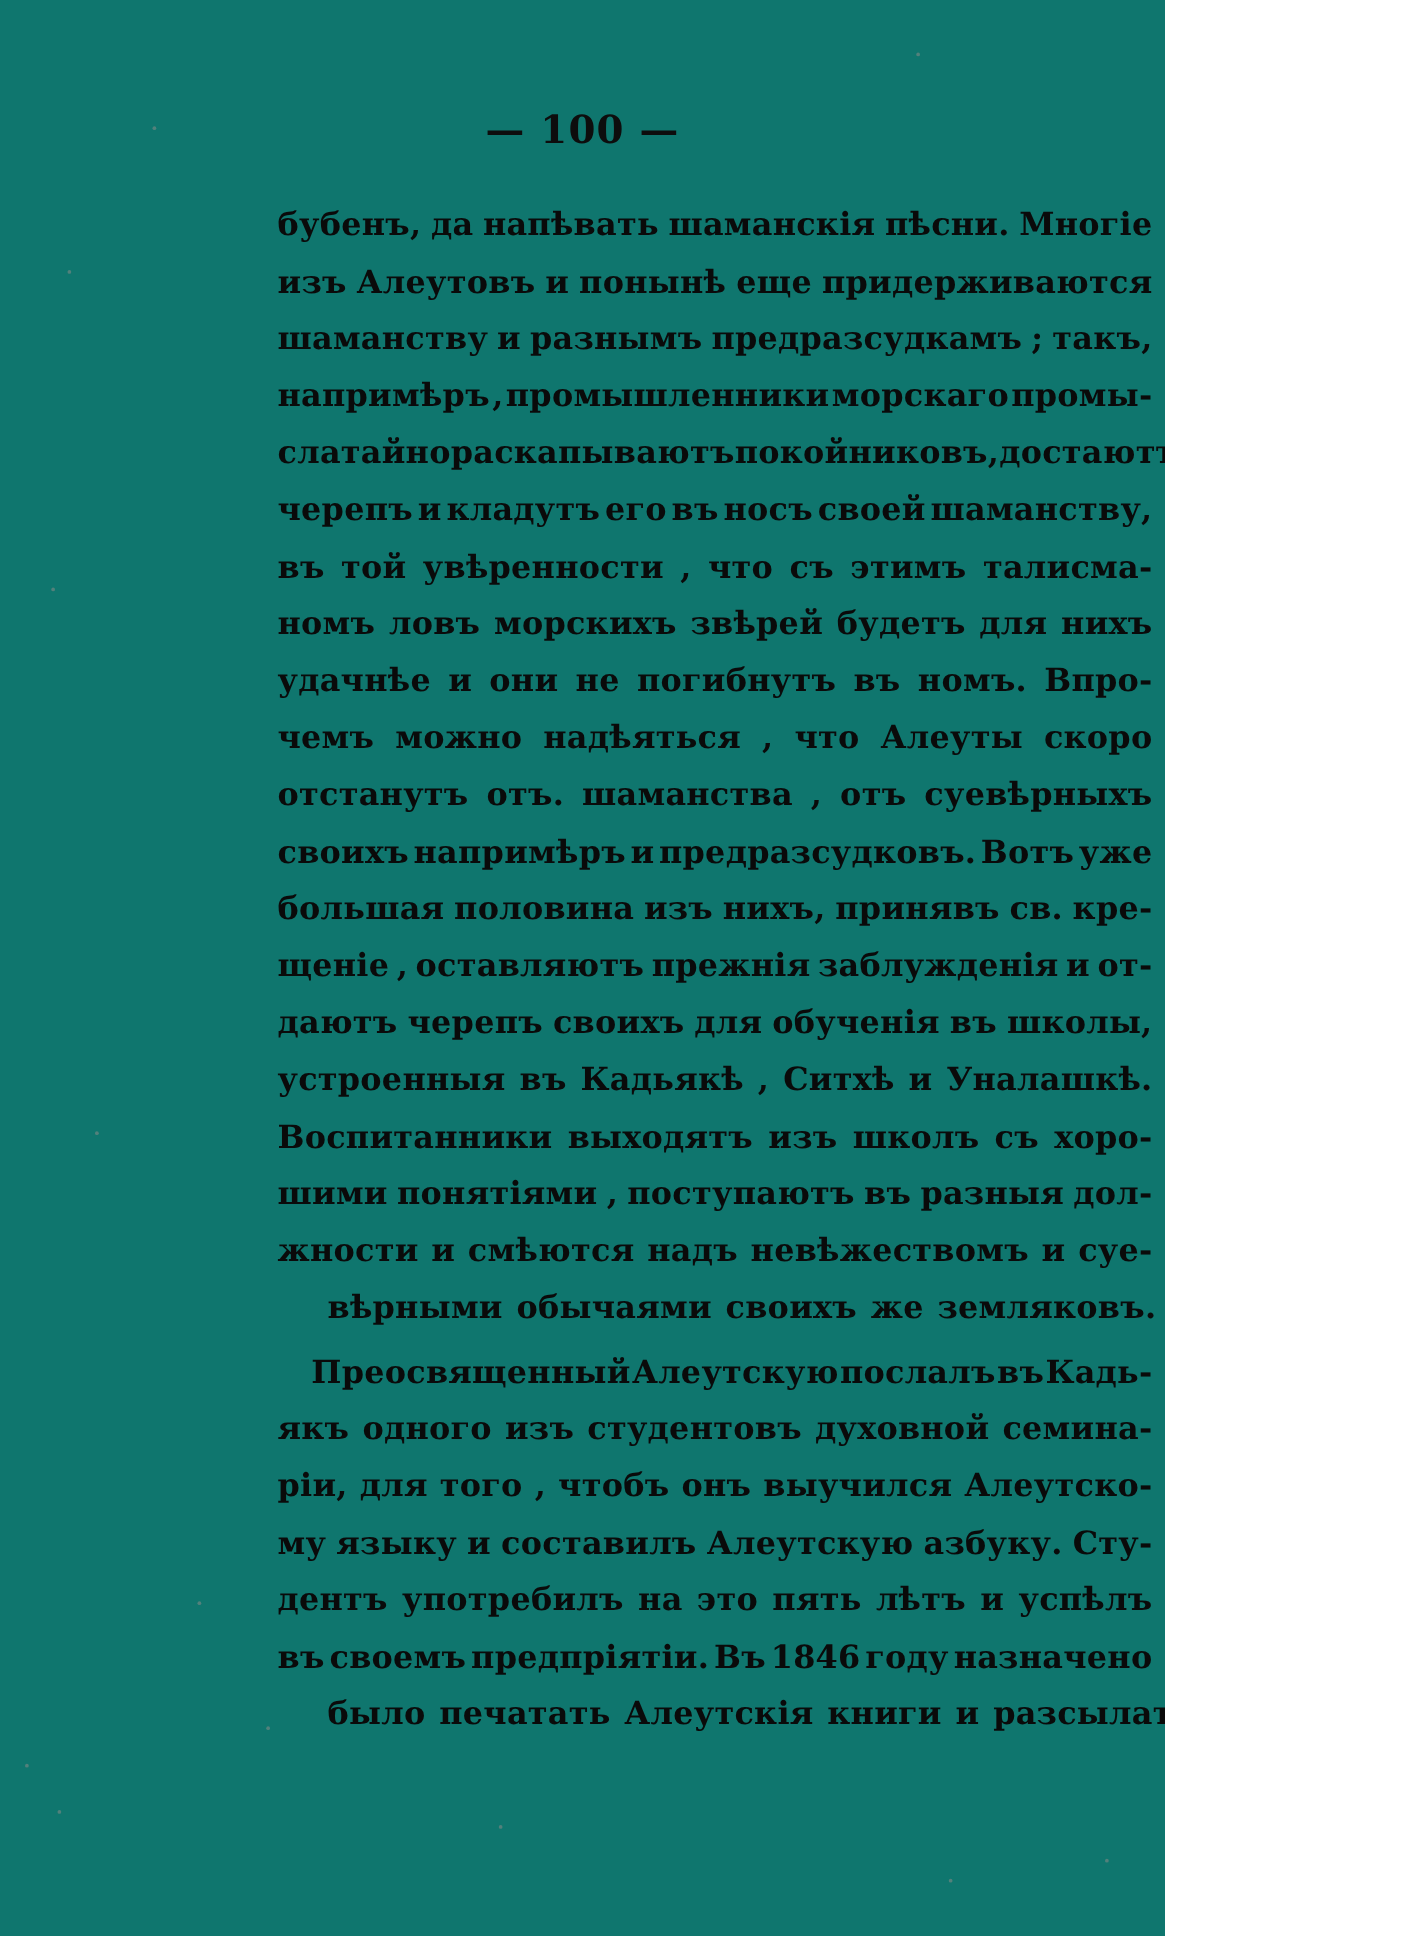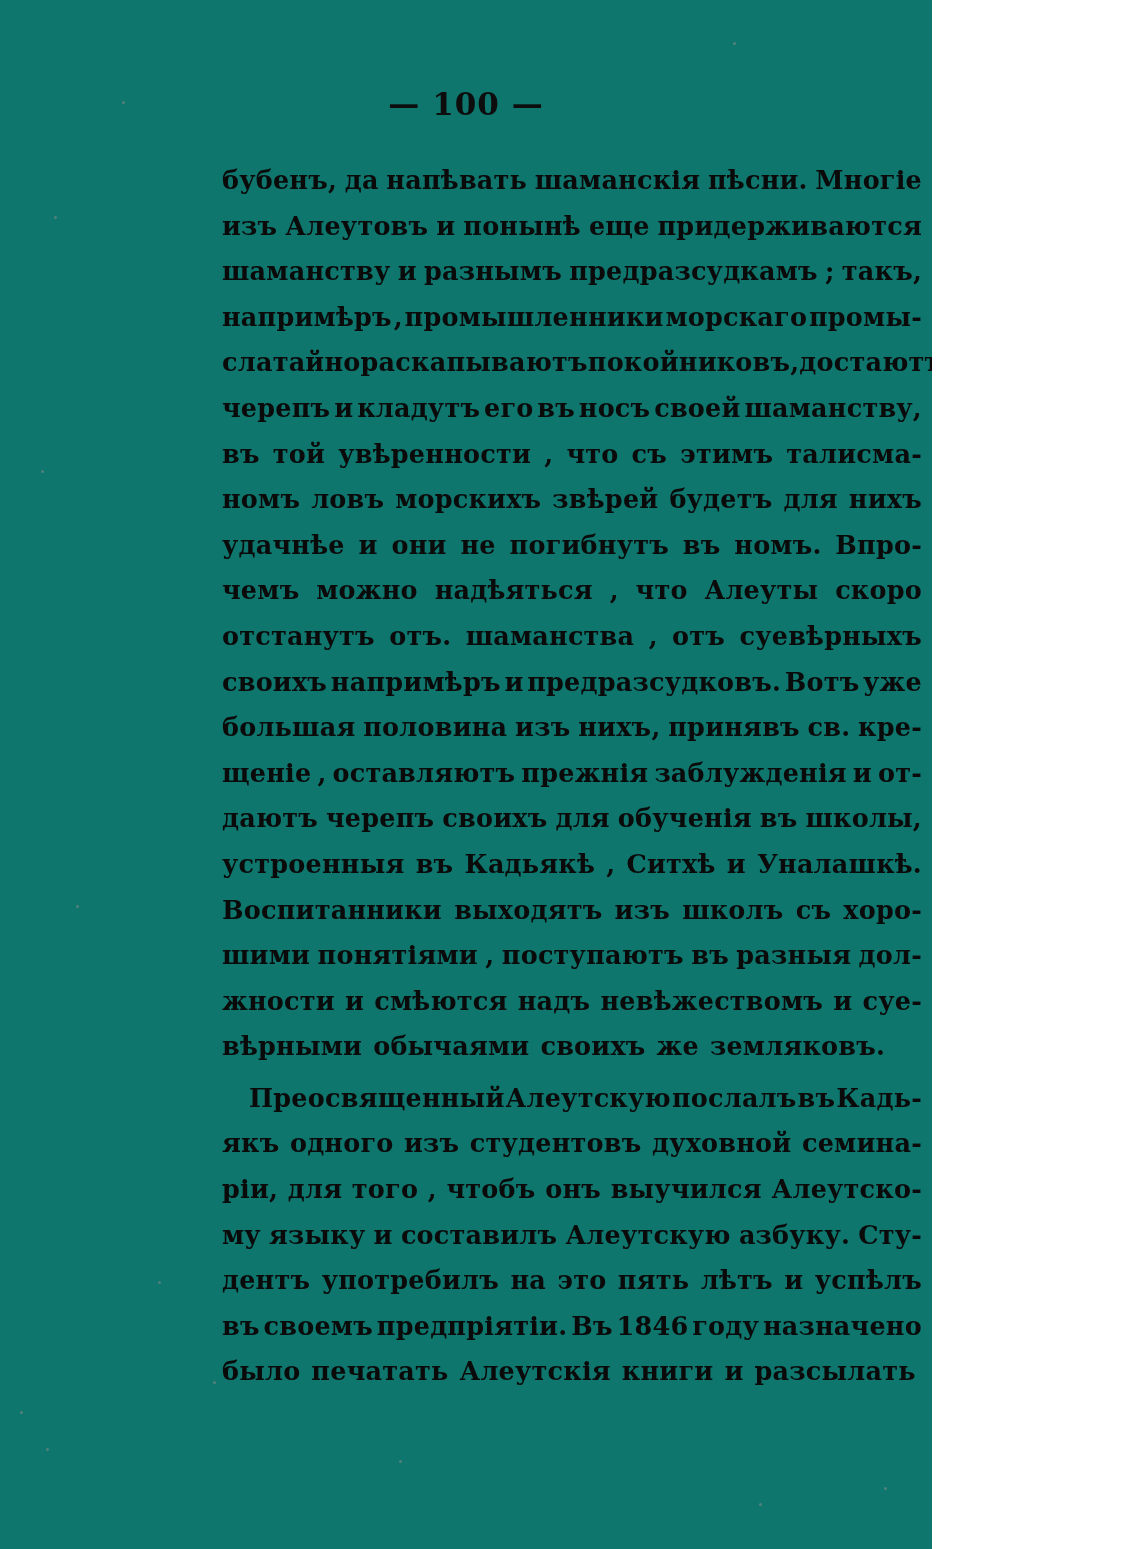--- a/index.html
+++ b/index.html
@@ -57,20 +57,21 @@
     margin-top: 6px;
   }
   
   .jline {
     display: flex;
     justify-content: space-between;
     white-space: nowrap;
   }
   .jline.lastline {
     justify-content: flex-start;
+    margin-left: 40px;
   }
   .jline.lastline > span + span {
     margin-left: 11px;
   }
 </style>
 </head>
 <body>
 
 <div class="page">
 

